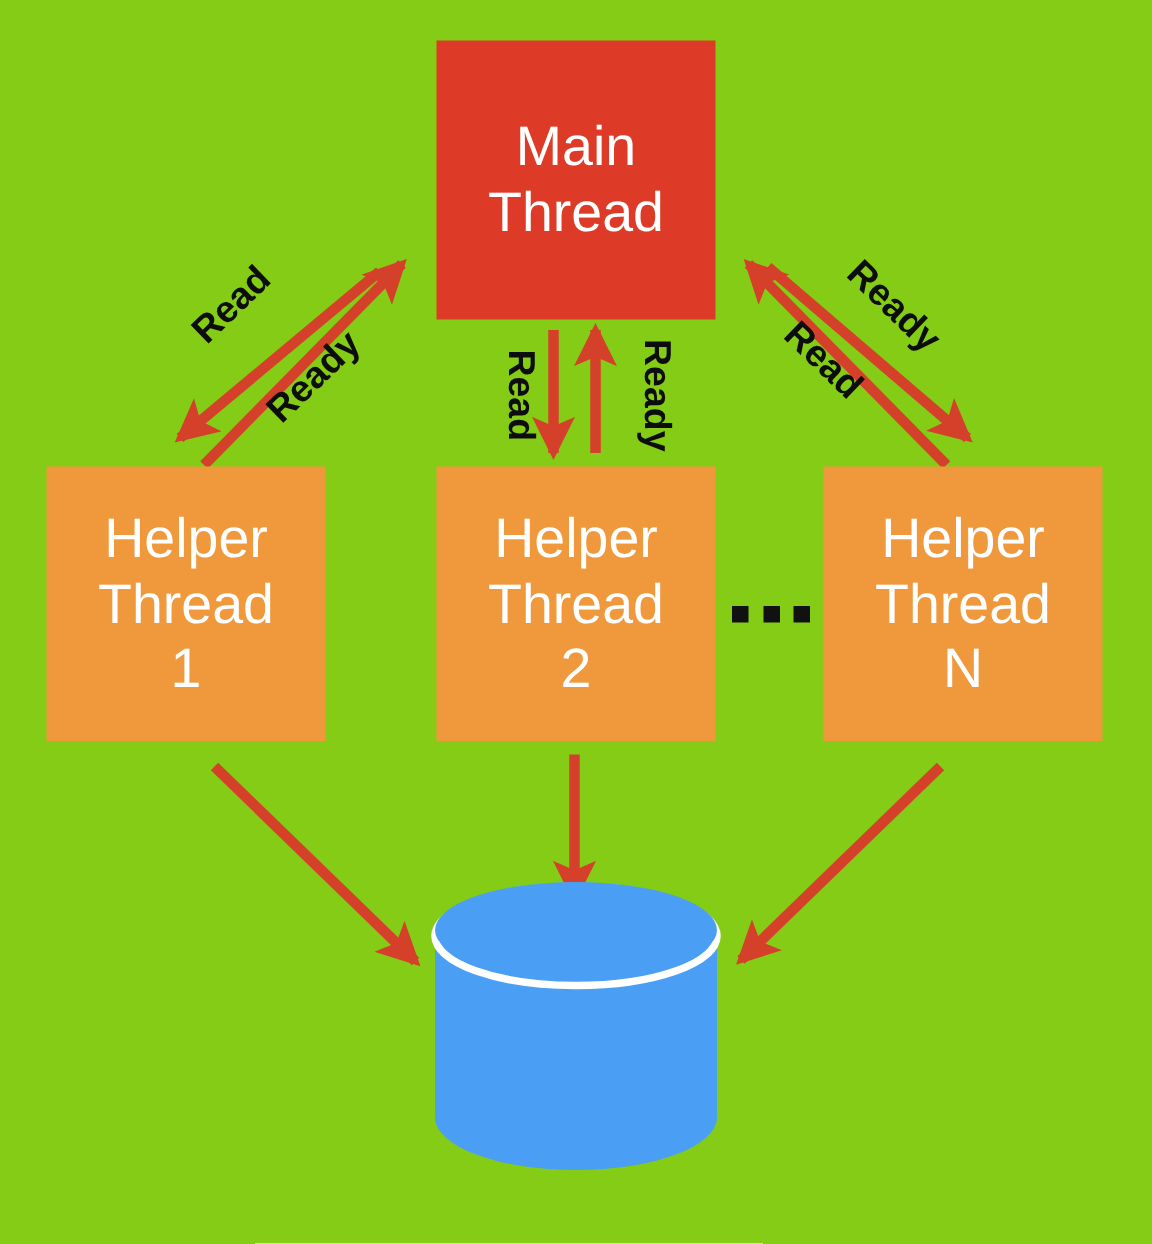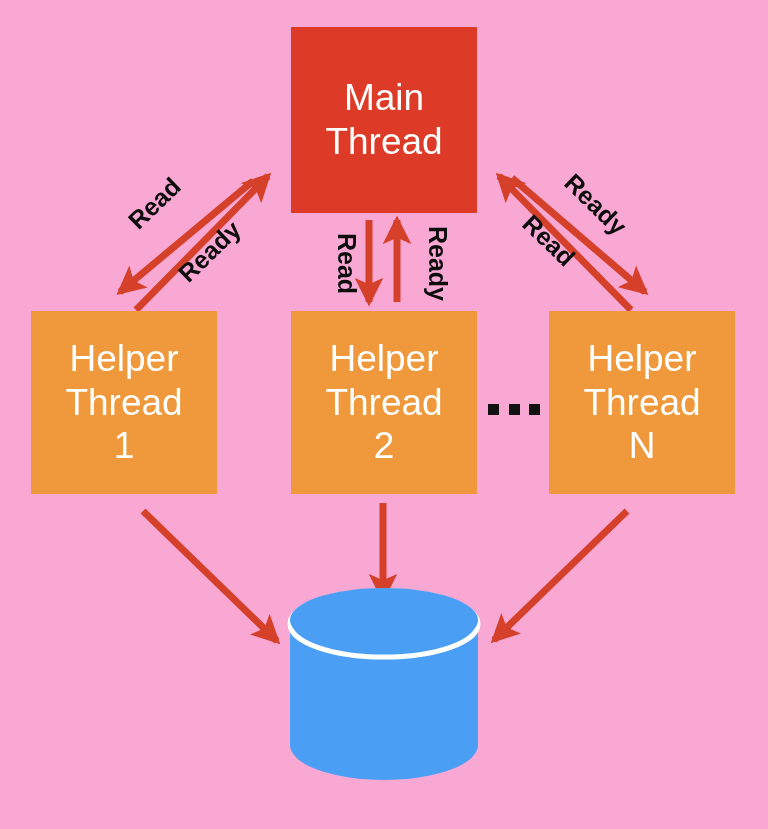--- a/index.html
+++ b/index.html
@@ -7,21 +7,21 @@
     padding: 0;
     background: #ffffff;
   }
   body {
     font-family: "Liberation Sans", sans-serif;
   }
   #canvas {
     position: relative;
     width: 768px;
     height: 829px;
-    background: #f9a8d4;
+    background: #84cc16;
     overflow: hidden;
   }
   .node-box {
     position: absolute;
     box-sizing: border-box;
     display: flex;
     flex-direction: column;
     align-items: center;
     justify-content: center;
     color: #ffffff;

